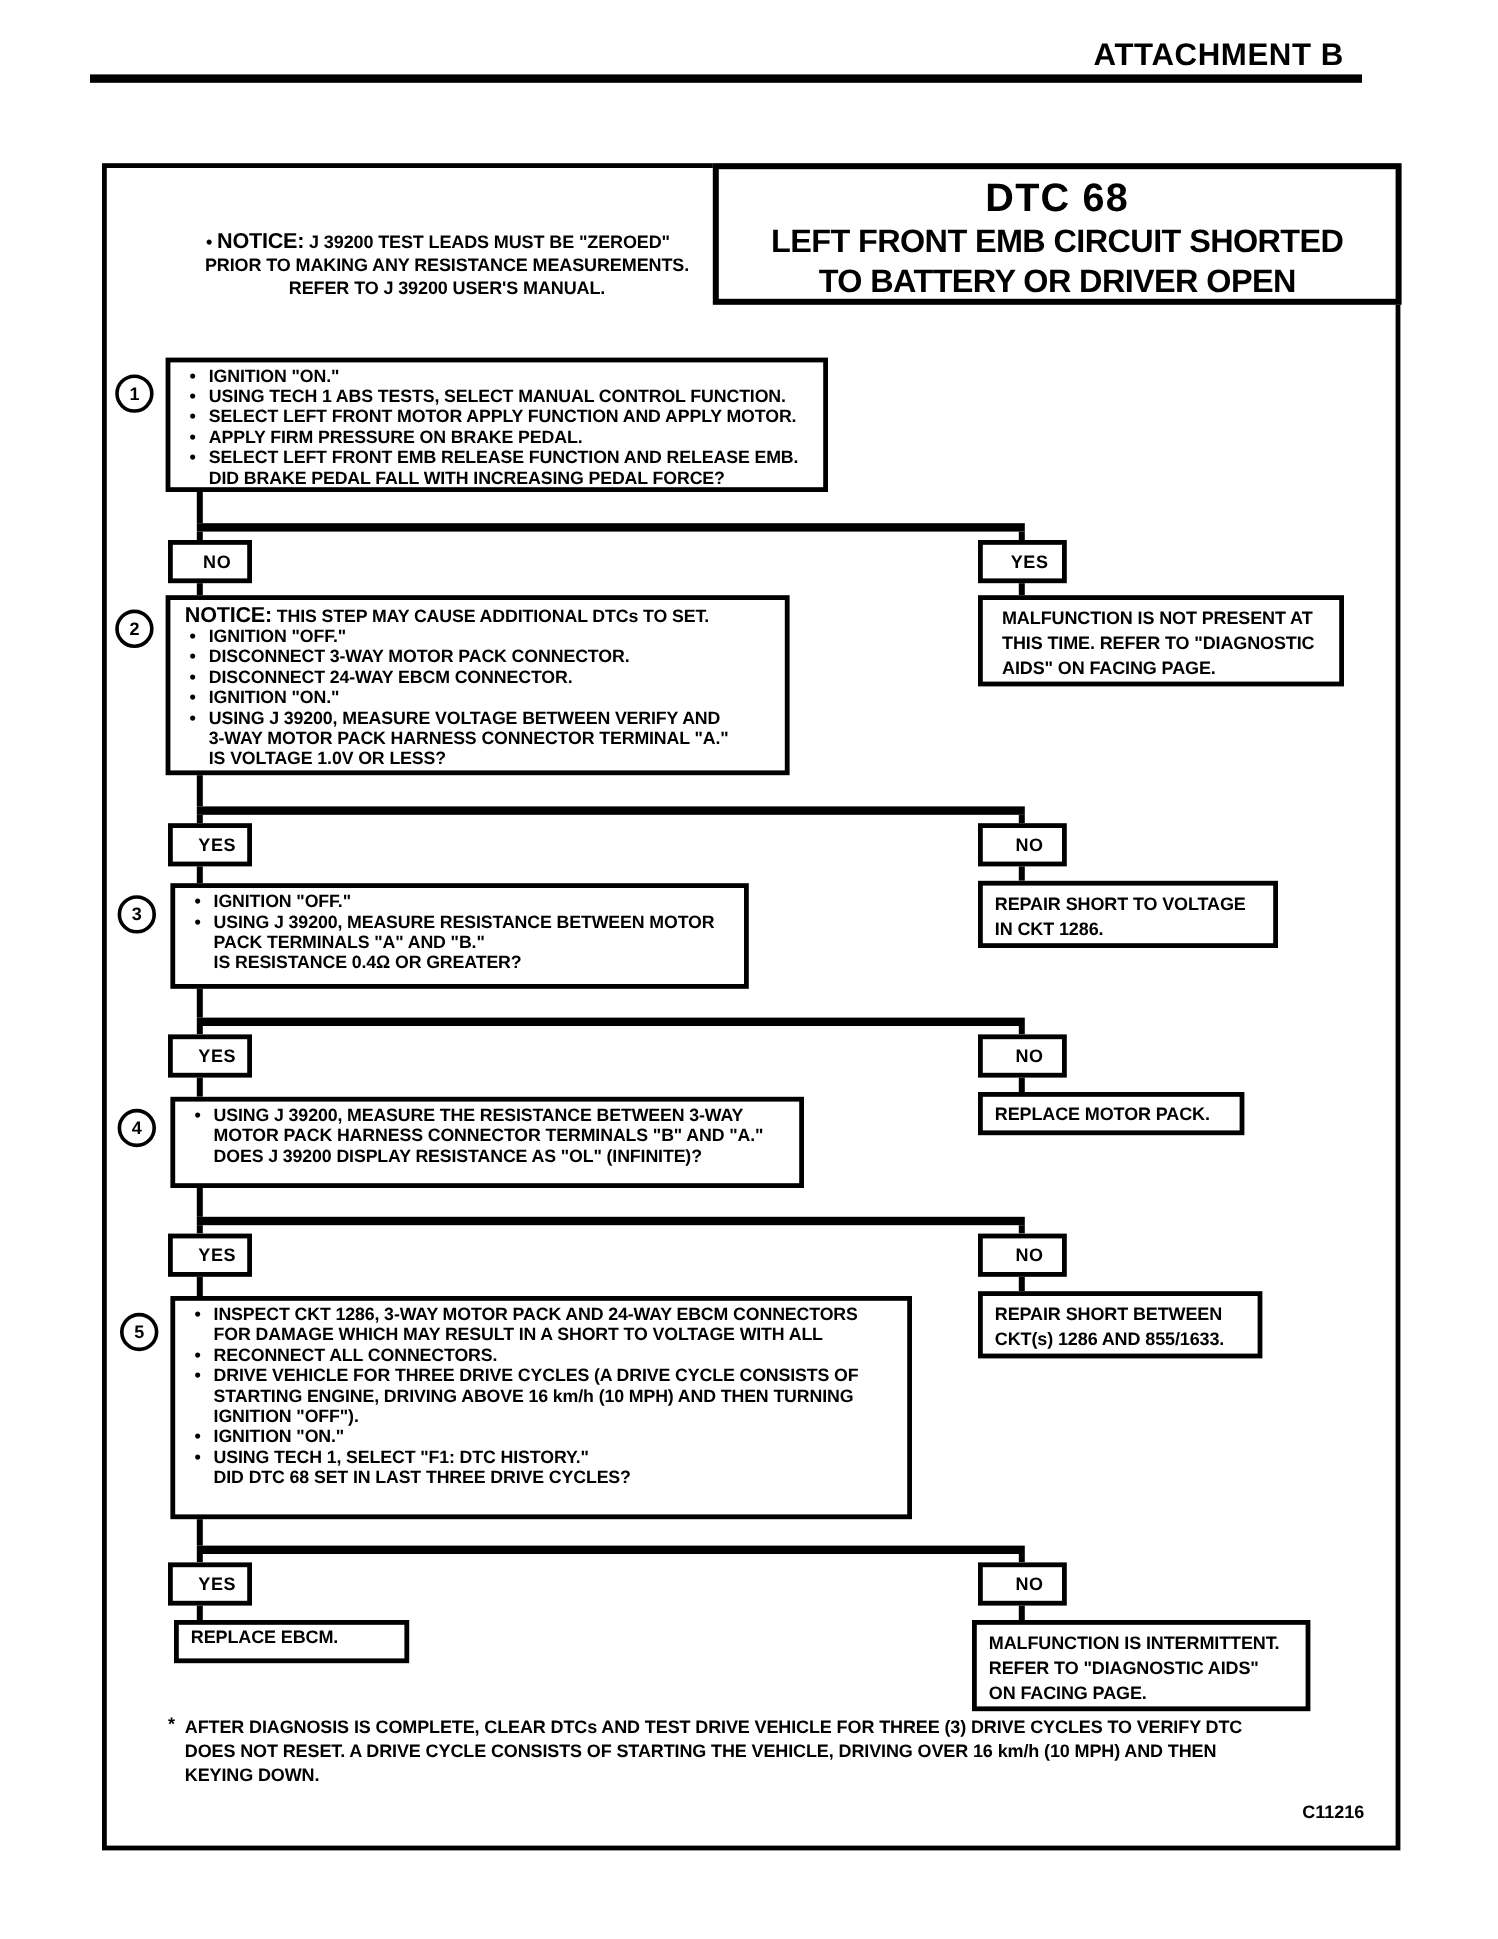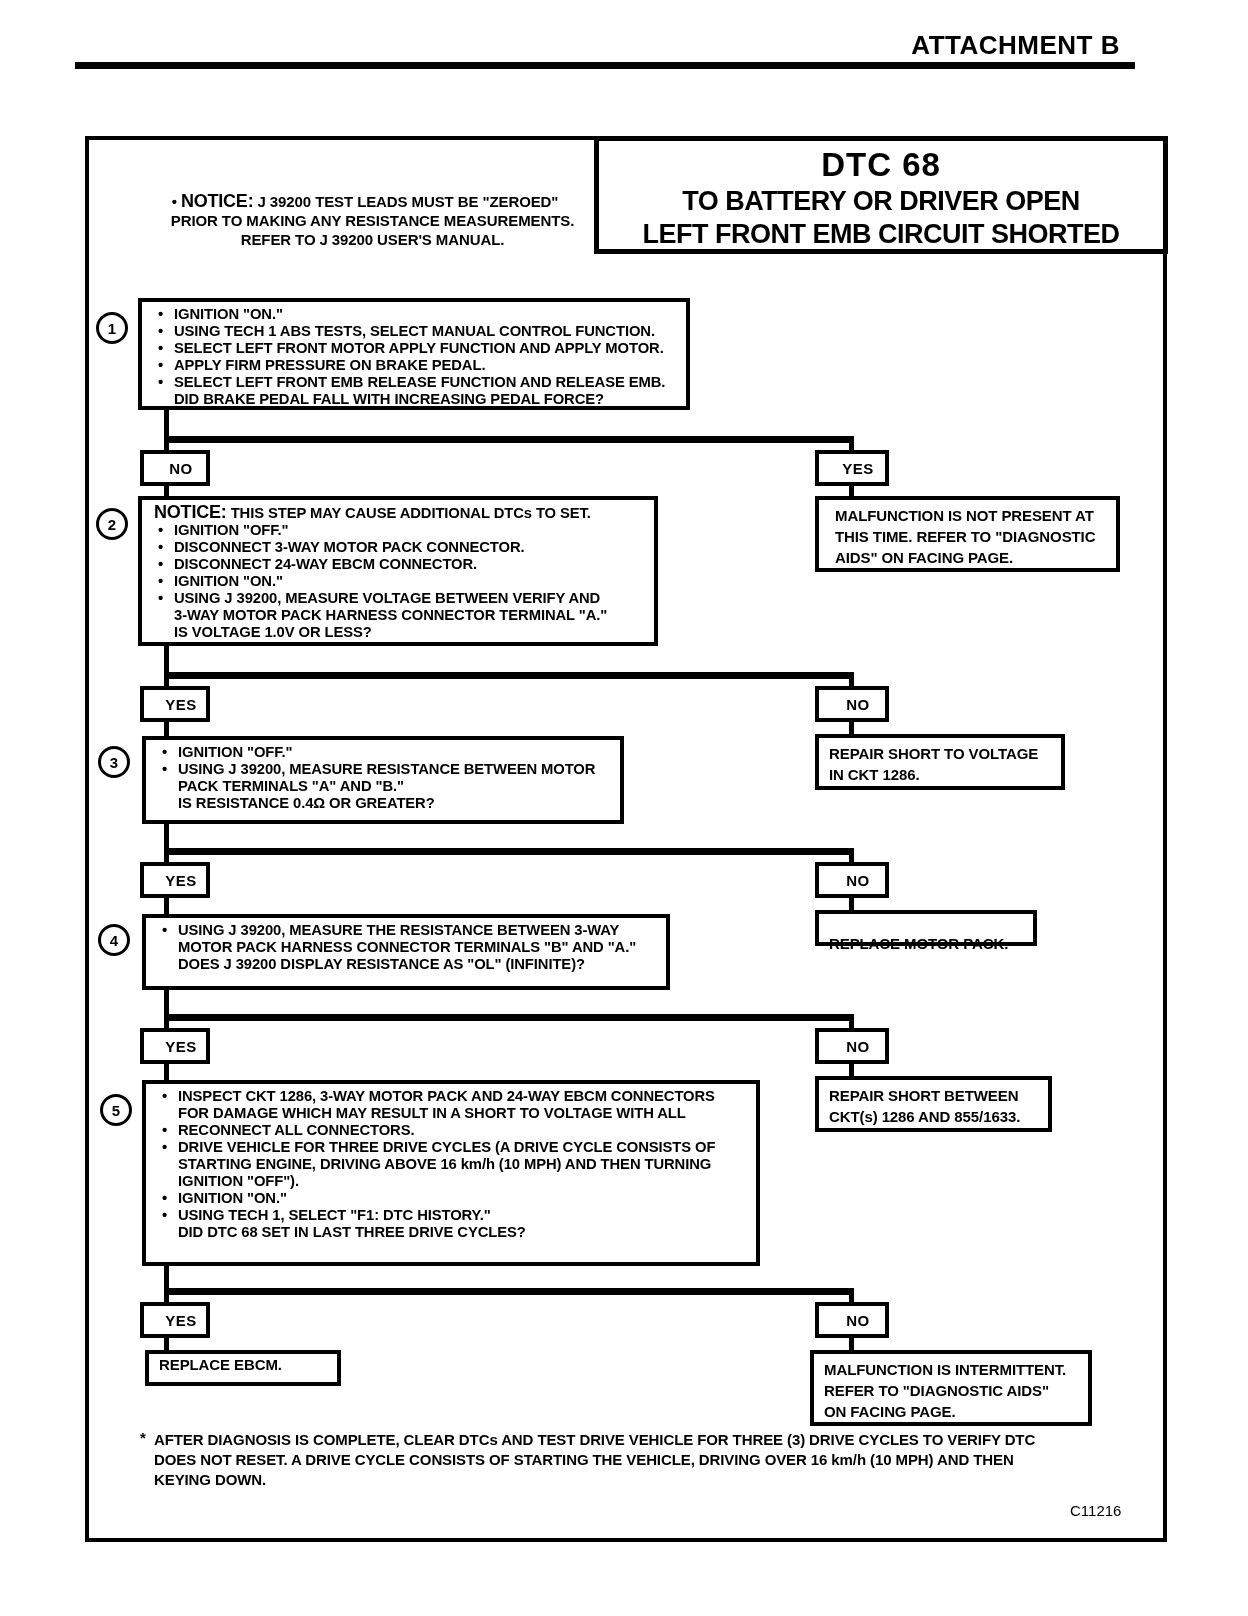--- a/index.html
+++ b/index.html
@@ -26,21 +26,21 @@
   .outer{position:absolute;left:85px;top:136px;width:1082px;height:1406px;border:4px solid #000;box-sizing:border-box;}
   .dtc-box{position:absolute;left:594px;top:136px;width:574px;height:118px;border:5px solid #000;
         box-sizing:border-box;background:#fff;text-align:center;}
   .dtc-code{font-weight:700;font-size:33px;line-height:40px;margin-top:4px;letter-spacing:1px;}
   .dtc-line{font-weight:700;font-size:27px;line-height:33px;letter-spacing:-0.5px;}
   .nh{position:absolute;left:130px;top:192px;width:470px;font-weight:700;font-size:15px;line-height:19px;letter-spacing:-0.1px;text-align:center;}
   .nh-cont{padding-left:15px;}
   .fn{position:absolute;left:138px;top:1430px;width:1014px;font-weight:700;font-size:15px;line-height:20px;letter-spacing:-0.1px;}
   .fn .fn-marker{position:absolute;left:2px;top:-2px;}
   .fn-line{padding-left:16px;}
-  .figcode{position:absolute;left:1070px;top:1502px;width:82px;text-align:left;font-weight:400;font-size:15px;}
+  .figcode{position:absolute;left:1070px;top:1502px;width:82px;text-align:center;font-weight:700;font-size:15px;}
 </style>
 </head>
 <body>
 
 <div id="page">
 
   <div class="attachment">ATTACHMENT B</div>
   <div class="hdr-rule"></div>
 
   <div class="outer"></div>
@@ -50,22 +50,22 @@
       <span>•</span>
       <span class="nlab">NOTICE:</span>
       <span>J 39200 TEST LEADS MUST BE "ZEROED"</span>
     </div>
     <div class="nh-cont">PRIOR TO MAKING ANY RESISTANCE MEASUREMENTS.</div>
     <div class="nh-cont">REFER TO J 39200 USER'S MANUAL.</div>
   </div>
 
   <div class="dtc-box">
     <div class="dtc-code">DTC 68</div>
+    <div class="dtc-line">LEFT FRONT EMB CIRCUIT SHORTED</div>
     <div class="dtc-line">TO BATTERY OR DRIVER OPEN</div>
-    <div class="dtc-line">LEFT FRONT EMB CIRCUIT SHORTED</div>
   </div>
 
   <div class="circle" style="left:96px;top:312px;">1</div>
   <div class="box step-box" style="left:138px;top:298px;width:552px;height:112px;">
     <div class="ln"><span class="blt">•</span><span>IGNITION "ON."</span></div>
     <div class="ln"><span class="blt">•</span><span>USING TECH 1 ABS TESTS, SELECT MANUAL CONTROL FUNCTION.</span></div>
     <div class="ln"><span class="blt">•</span><span>SELECT LEFT FRONT MOTOR APPLY FUNCTION AND APPLY MOTOR.</span></div>
     <div class="ln"><span class="blt">•</span><span>APPLY FIRM PRESSURE ON BRAKE PEDAL.</span></div>
     <div class="ln"><span class="blt">•</span><span>SELECT LEFT FRONT EMB RELEASE FUNCTION AND RELEASE EMB.</span></div>
     <div class="ln">DID BRAKE PEDAL FALL WITH INCREASING PEDAL FORCE?</div>
@@ -122,21 +122,21 @@
   </div>
 
   <div class="line" style="left:164px;top:824px;width:5px;height:24px;"></div>
   <div class="line" style="left:164px;top:848px;width:690px;height:7px;"></div>
   <div class="line" style="left:164px;top:855px;width:5px;height:7px;"></div>
   <div class="line" style="left:849px;top:855px;width:5px;height:7px;"></div>
   <div class="box sbox" style="left:140px;top:862px;width:70px;height:36px;">YES</div>
   <div class="box sbox" style="left:815px;top:862px;width:74px;height:36px;">NO</div>
   <div class="line" style="left:164px;top:898px;width:5px;height:16px;"></div>
   <div class="line" style="left:849px;top:898px;width:5px;height:12px;"></div>
-  <div class="box action-box" style="left:815px;top:910px;width:222px;height:36px;padding-top:19px;">
+  <div class="box action-box" style="left:815px;top:910px;width:222px;height:36px;padding-top:4px;">
     <div>REPLACE MOTOR PACK.</div>
   </div>
 
   <div class="circle" style="left:98px;top:924px;">4</div>
   <div class="box step-box" style="left:142px;top:914px;width:528px;height:76px;">
     <div class="ln"><span class="blt">•</span><span>USING J 39200, MEASURE THE RESISTANCE BETWEEN 3-WAY</span></div>
     <div class="ln">MOTOR PACK HARNESS CONNECTOR TERMINALS "B" AND "A."</div>
     <div class="ln">DOES J 39200 DISPLAY RESISTANCE AS "OL" (INFINITE)?</div>
   </div>
 

